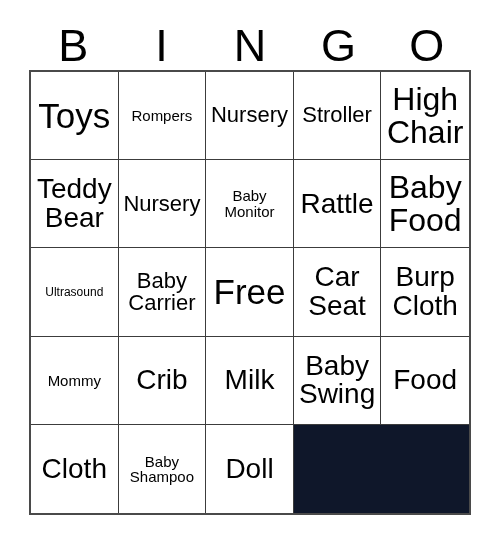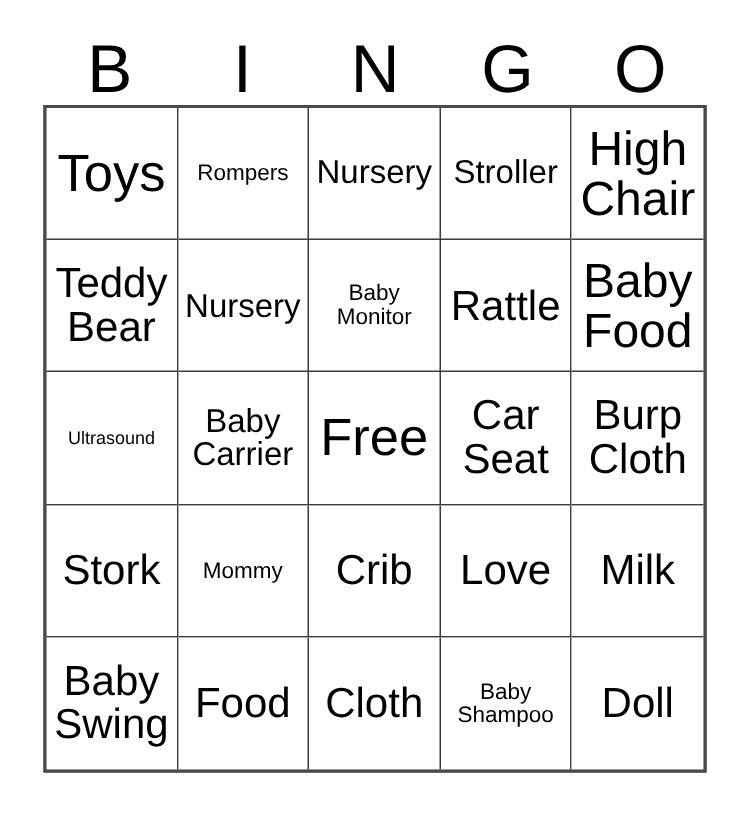--- a/index.html
+++ b/index.html
@@ -162,30 +162,24 @@
     <div class="cell">
         <span class="cell-text sz-md">Car
 Seat</span>
       </div>
     <div class="cell">
         <span class="cell-text sz-md">Burp
 Cloth</span>
       </div>
 
     <div class="cell">
-        <span class="cell-text sz-md">Stork</span>
-      </div>
-    <div class="cell">
         <span class="cell-text sz-xs">Mommy</span>
       </div>
     <div class="cell">
         <span class="cell-text sz-md">Crib</span>
-      </div>
-    <div class="cell">
-        <span class="cell-text sz-md">Love</span>
       </div>
     <div class="cell">
         <span class="cell-text sz-md">Milk</span>
       </div>
 
     <div class="cell">
         <span class="cell-text sz-md">Baby
 Swing</span>
       </div>
     <div class="cell">

